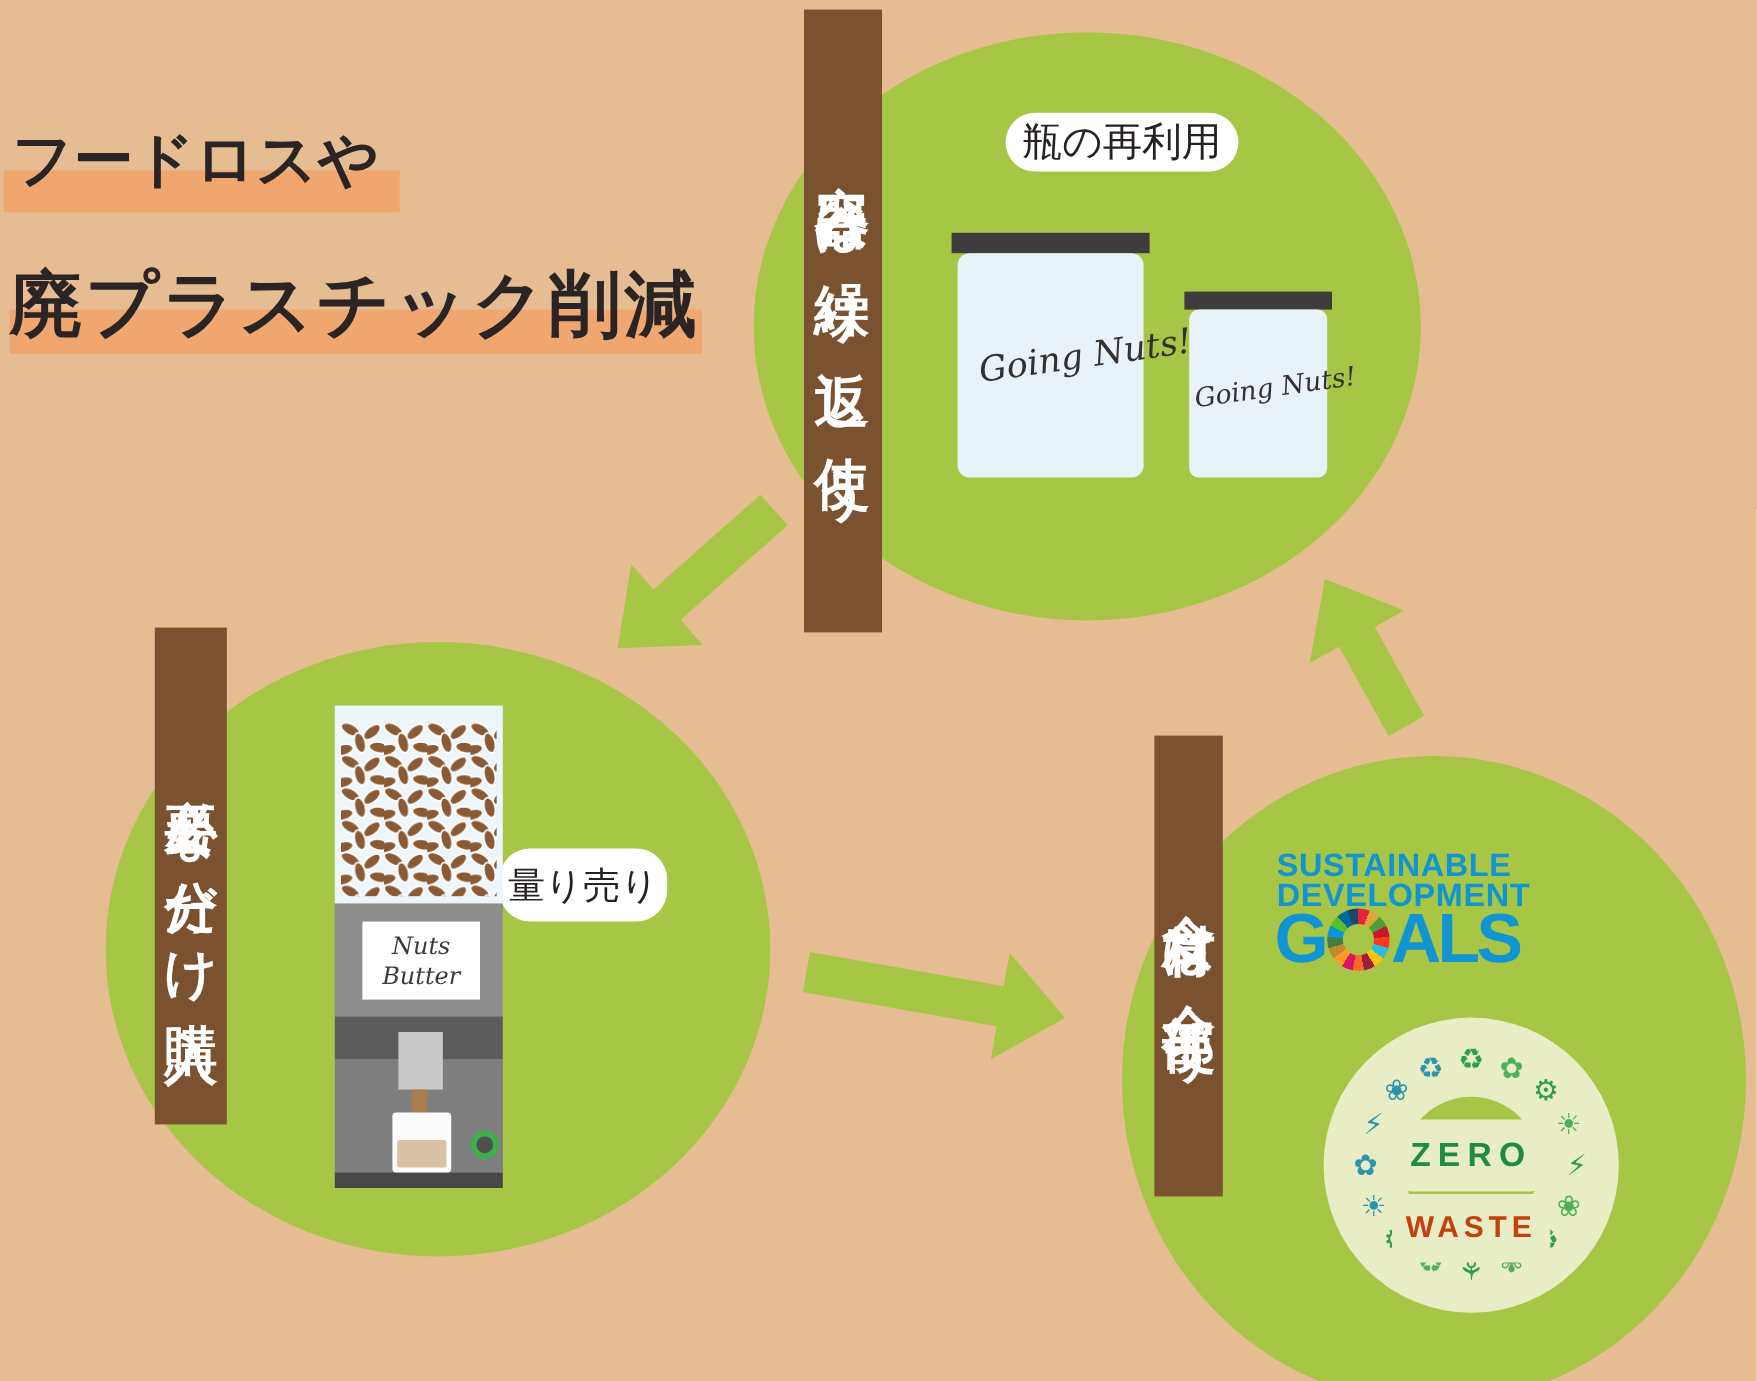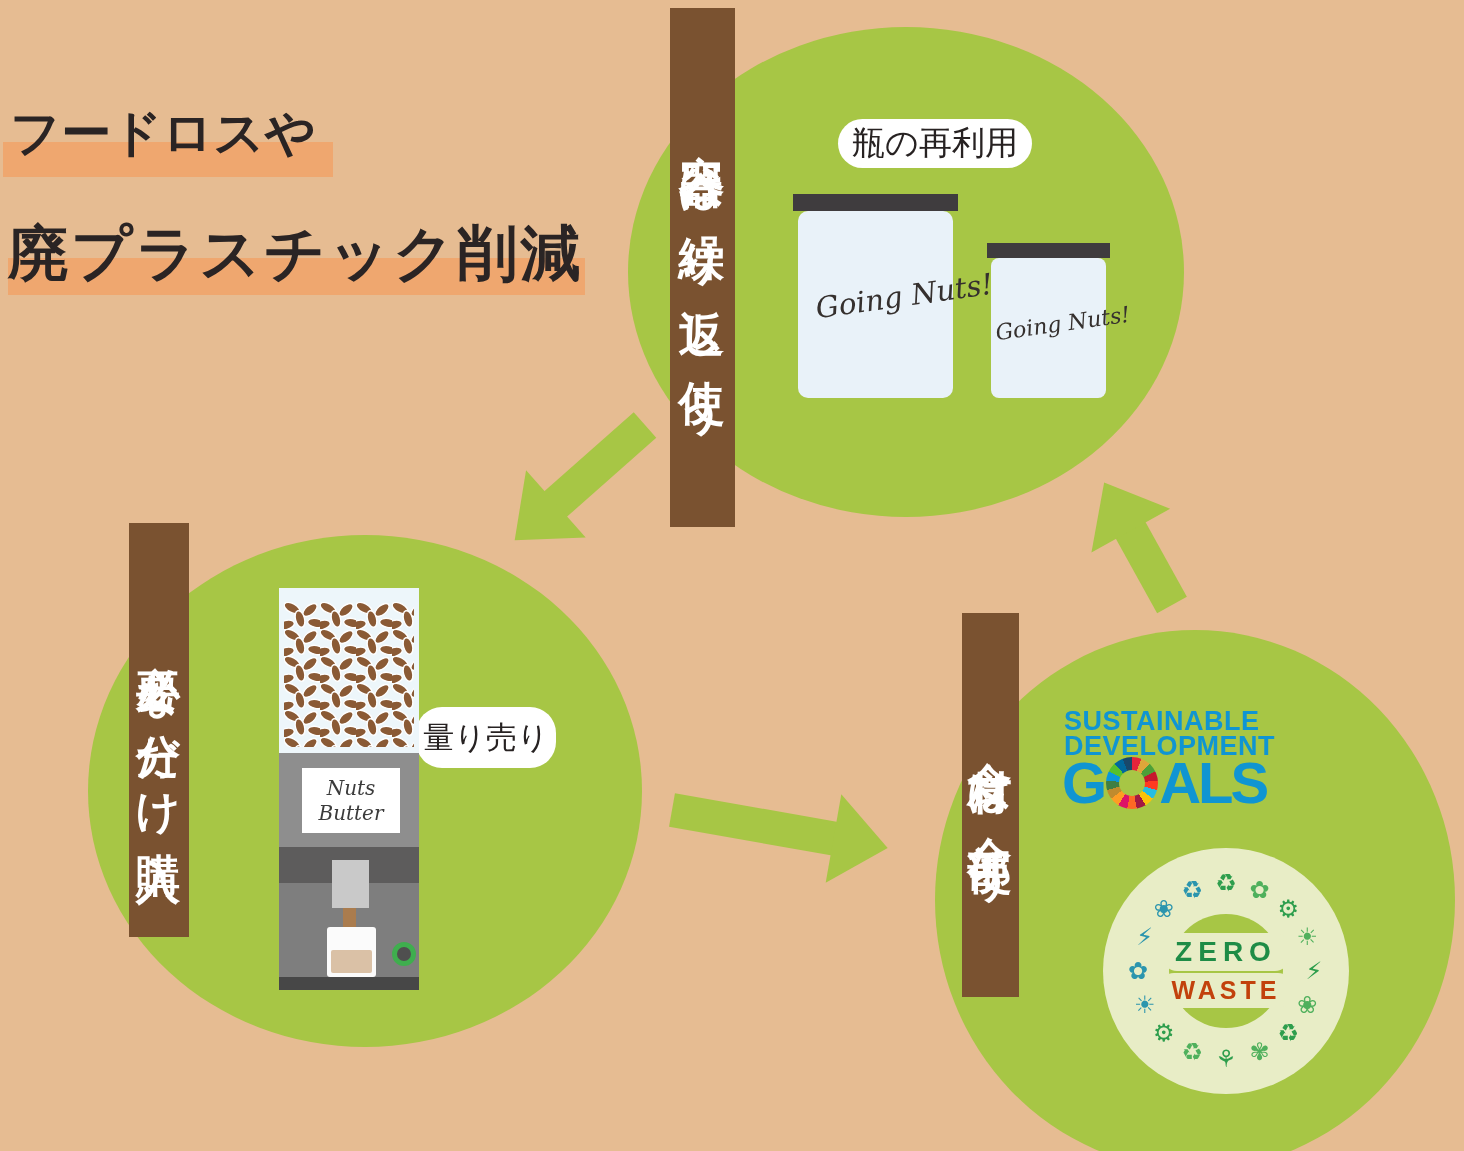--- a/index.html
+++ b/index.html
@@ -32,21 +32,21 @@
   .banner-reuse{left:670px; top:8px;  width:65px; height:519px;}
   .banner-reuse span{font-size:46px; letter-spacing:10px;}
   .banner-bulk{left:129px; top:523px; width:60px; height:414px;}
   .banner-bulk span{font-size:44px; letter-spacing:6px;}
   .banner-useall{left:962px; top:613px; width:57px; height:384px;}
   .banner-useall span{font-size:44px; letter-spacing:8px;}
   
   .tag{position:absolute; background:#ffffff; border-radius:26px; z-index:5;
     display:flex; align-items:center; justify-content:center;
     color:#272222; font-weight:500;}
-  .tag-reuse{left:838px; top:94px; width:194px; height:49px; font-size:33px;margin-top:25px;}
+  .tag-reuse{left:838px; top:94px; width:194px; height:49px; font-size:33px;}
   .tag-bulk{left:416px; top:707px; width:140px; height:61px; font-size:31px;}
   
   .arrow{position:absolute; height:92px; z-index:2; transform-origin:0 50%;}
   .arrow .shaft{position:absolute; left:0; right:52px; top:50%; height:34px;
     transform:translateY(-50%); background:var(--c-arrow);}
   .arrow .head{position:absolute; right:0; top:50%; transform:translateY(-50%);
     width:0; height:0; border-left:55px solid var(--c-arrow);
     border-top:45px solid transparent; border-bottom:45px solid transparent;}
   .arrow1{left:645px; top:379px; width:174px; transform:rotate(138.5deg);}
   .arrow2{left:672px; top:764px; width:219px; transform:rotate(10deg);}
@@ -103,21 +103,21 @@
     font-size:11.5px; line-height:1.35;}
   .sdg-badge .btitle span{display:block;}
   .sdg-badge svg{position:absolute; left:16px; top:42px;}
   
   .zw{position:absolute; left:1103px; top:848px; width:246px; height:246px; z-index:5;}
   .zw-ring{position:absolute; left:0; top:0; width:246px; height:246px; border-radius:50%; background:#e8edc6;}
   .zw-hole{position:absolute; left:66px; top:66px; width:114px; height:114px; border-radius:50%; background:var(--c-circle);}
   .zw-icon{position:absolute; width:32px; text-align:center; font-size:24px; line-height:1;
     font-family:"DejaVu Sans",sans-serif;}
   .zw-center{position:absolute; left:0; top:84px; width:246px; text-align:center; line-height:1;}
-  .zw-center .pill{display:inline-block; background:#e8edc6; border-radius:14px; padding:5px 12px; margin:1px 0;
+  .zw-center .pill{display:inline-block; background:#e8edc6; border-radius:14px; padding:16px 12px; margin:1px 0;
     font-weight:bold; white-space:nowrap;}
   .zw-zero{font-size:28px; letter-spacing:6px; color:#1e8c46;}
   .zw-waste{font-size:25px; letter-spacing:4px; color:#c2410c;}
 </style>
 </head>
 <body>
 
 <div class="canvas">
 
   <div class="circle circle-top"></div>

